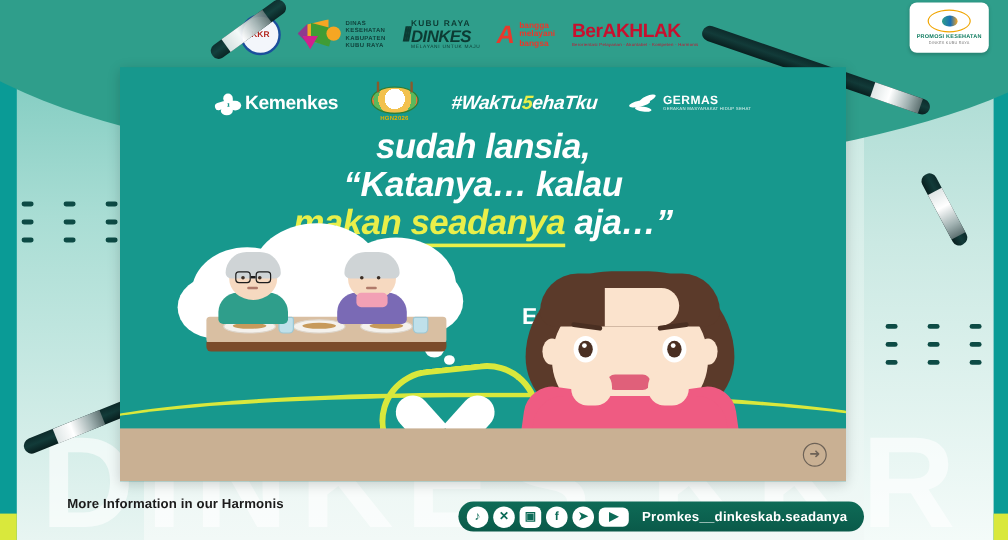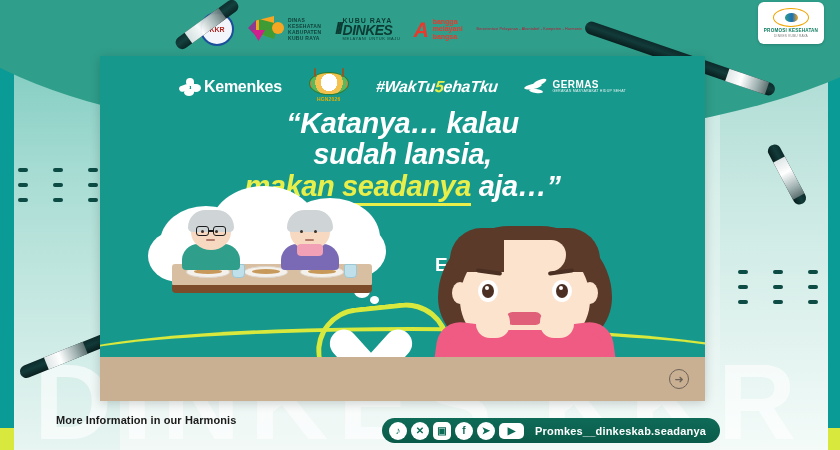--- a/index.html
+++ b/index.html
@@ -341,20 +341,21 @@
     </div>
     <div class="bangga">
       <div class="bangga-ic">A</div>
       <div class="bangga-txt">
         <span>bangga</span>
           <span>melayani</span>
           <span>bangsa</span>
       </div>
     </div>
     <div class="berakhlak">
+      <div class="big">Ber<em>AKHLAK</em></div>
       <span class="sub">Berorientasi Pelayanan - Akuntabel - Kompeten - Harmonis</span>
     </div>
   </div>
 
   <div class="promkes-badge">
     <div class="ring">
         <i></i>
       </div>
     <div class="t1">PROMOSI KESEHATAN</div>
     <div class="t2">DINKES KUBU RAYA</div>
@@ -400,22 +401,22 @@
             <b class="gb3"></b>
         </div>
         <div class="germas-txt">
           <span class="g1">GERMAS</span>
           <span class="g2">GERAKAN MASYARAKAT HIDUP SEHAT</span>
         </div>
       </div>
     </div>
 
     <div class="headline">
+      <div>sudah lansia,</div>
       <div>“Katanya… kalau</div>
-      <div>sudah lansia,</div>
       <div><span class="hl-yellow">makan seadanya</span><span> aja…”</span></div>
     </div>
 
     <div class="cloud">
       <div class="puff p1"></div>
         <div class="puff p2"></div>
         <div class="puff p3"></div>
       <div class="puff p4"></div>
         <div class="puff p5"></div>
         <div class="puff p6"></div>

